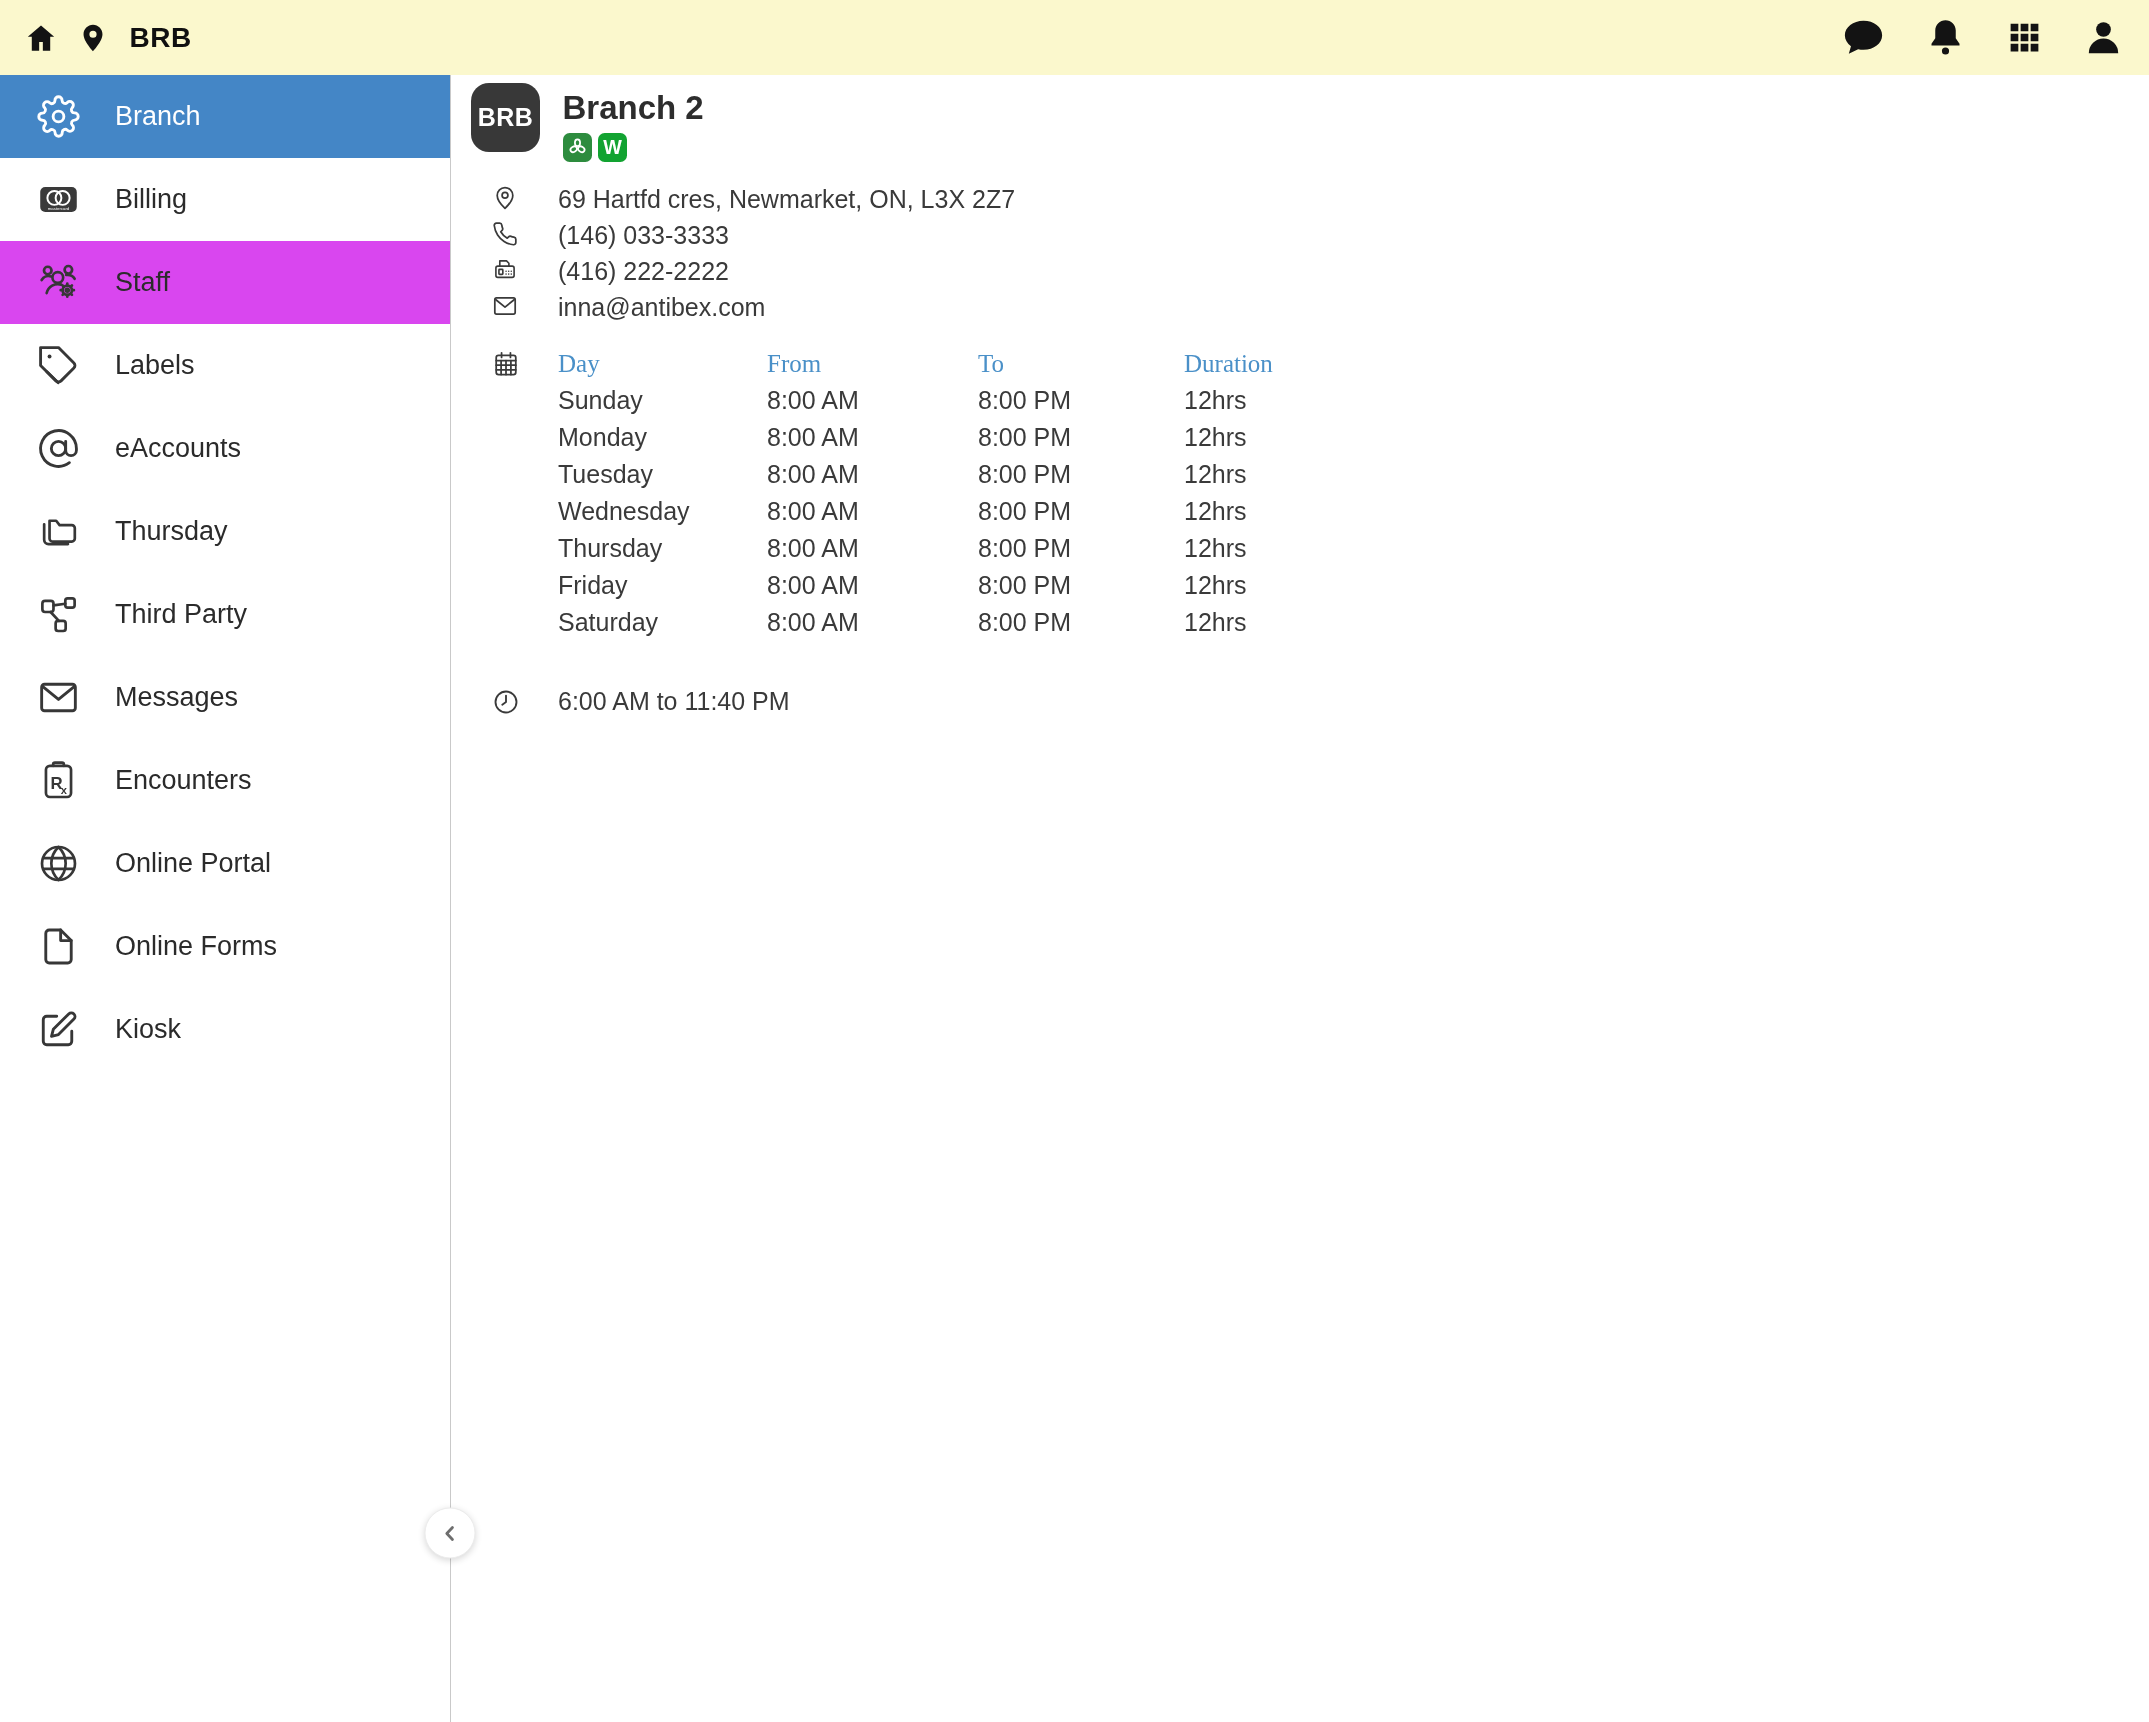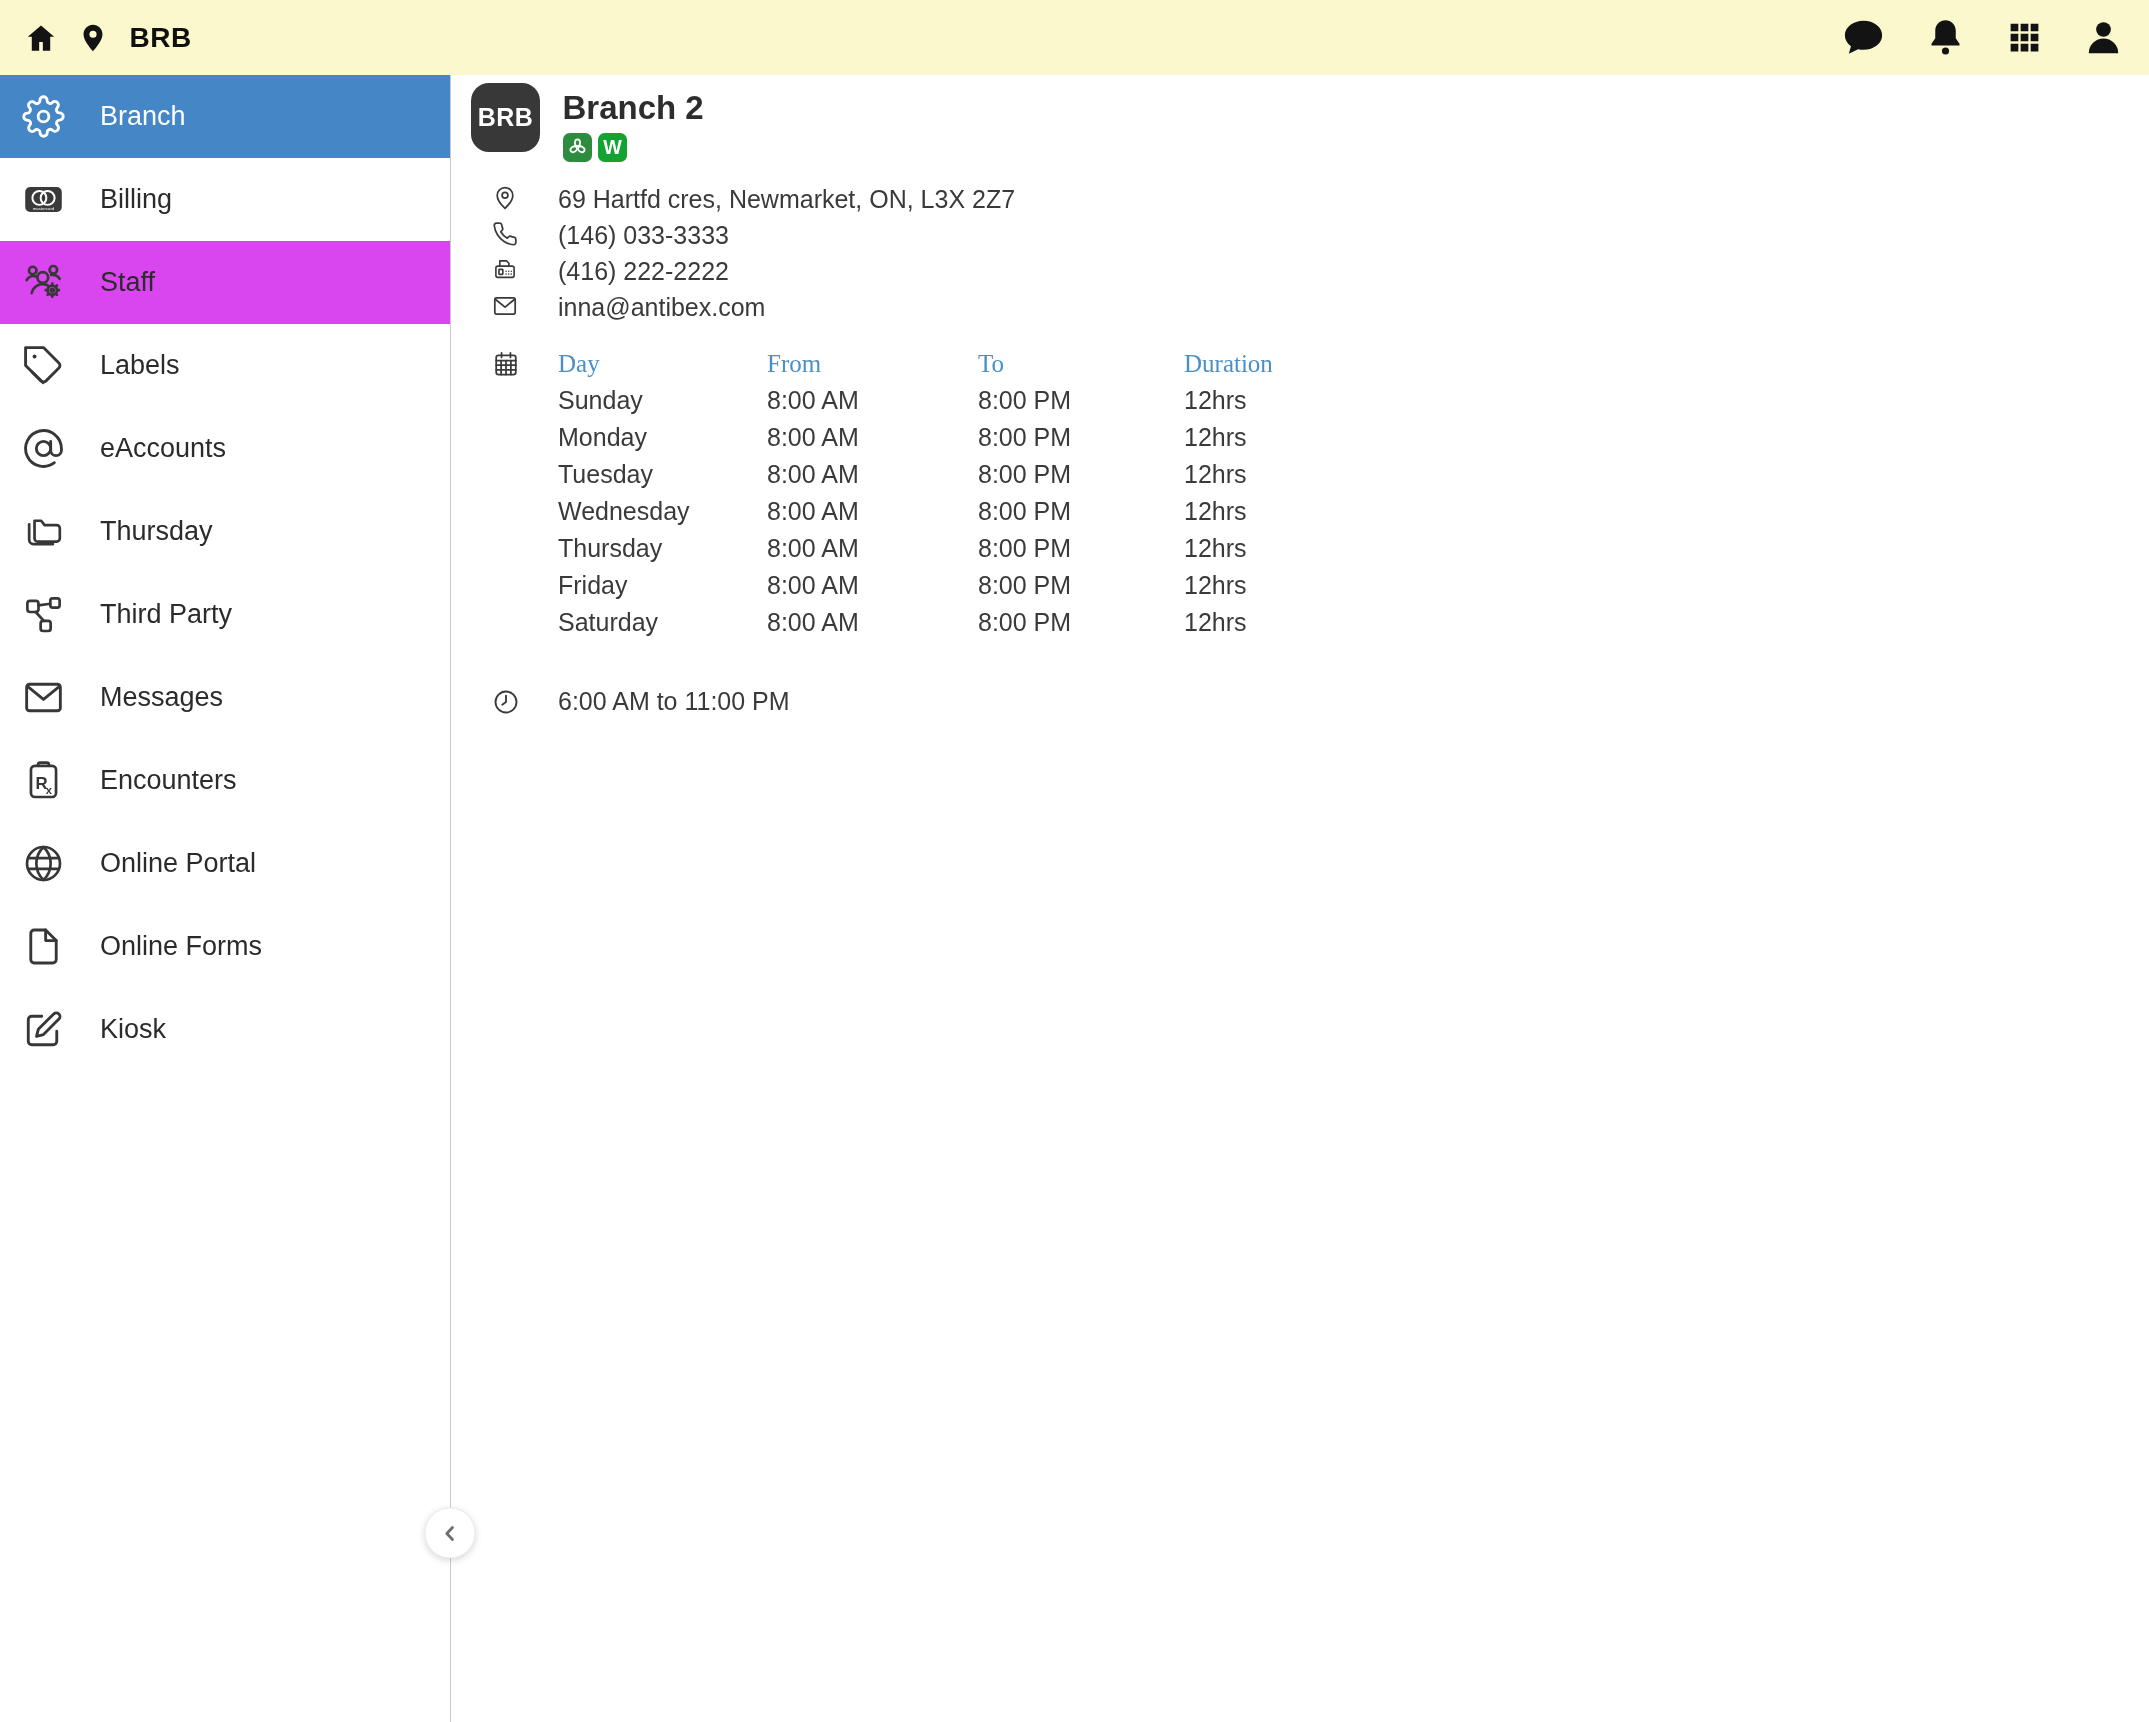--- a/index.html
+++ b/index.html
@@ -11,21 +11,21 @@
     display:flex;align-items:center;justify-content:space-between;padding:0 25px 0 24px;z-index:3;}
   .tb-left{display:flex;align-items:center;}
   .tb-ico{display:inline-flex;align-items:center;justify-content:center;color:#131313;cursor:pointer;}
   .tb-ico svg{display:block;}
   .brand{font-size:28px;font-weight:600;color:#101010;margin-left:20.6px;letter-spacing:0.5px;}
   .tb-right{display:flex;align-items:center;gap:40px;}
 
   
   .sidebar{position:absolute;top:75px;left:0;width:451px;bottom:0;background:#fff;
     border-right:1.9px solid #c9c9c9;z-index:2;}
-  .nav-item{height:83px;display:flex;align-items:center;padding-left:22px;cursor:pointer;color:#2b2b2b;}
+  .nav-item{height:83px;display:flex;align-items:center;padding-left:37px;cursor:pointer;color:#2b2b2b;}
   .nav-icon{width:43px;height:43px;flex:0 0 43px;display:flex;align-items:center;justify-content:center;color:#373737;}
   .nav-icon svg{width:43px;height:43px;display:block;}
   .nav-label{margin-left:35px;font-size:27px;white-space:nowrap;}
   .nav-item.selected{background:#4486c6;color:#fff;}
   .nav-item.selected .nav-icon{color:#fff;}
   .nav-item.hover{background:#d946ef;}
 
   .collapse-btn{position:absolute;left:450px;top:1533px;transform:translate(-50%,-50%);
     width:51px;height:51px;border-radius:50%;background:#fff;border:0.9px solid #ececec;
     box-shadow:0 1.9px 7.5px rgba(0,0,0,.16);display:flex;align-items:center;justify-content:center;
@@ -497,17 +497,17 @@
         </div>
     </div>
   </div>
 
   <div class="hours">
     <span class="h-ico">
         <svg viewBox="0 0 30 30" width="28" height="28">
           <use href="#sym-clock"></use>
         </svg>
       </span>
-    <span class="h-text">6:00 AM to 11:00 PM</span>
+    <span class="h-text">6:00 AM to 11:40 PM</span>
   </div>
 
 </main>
 
 
 </body></html>

